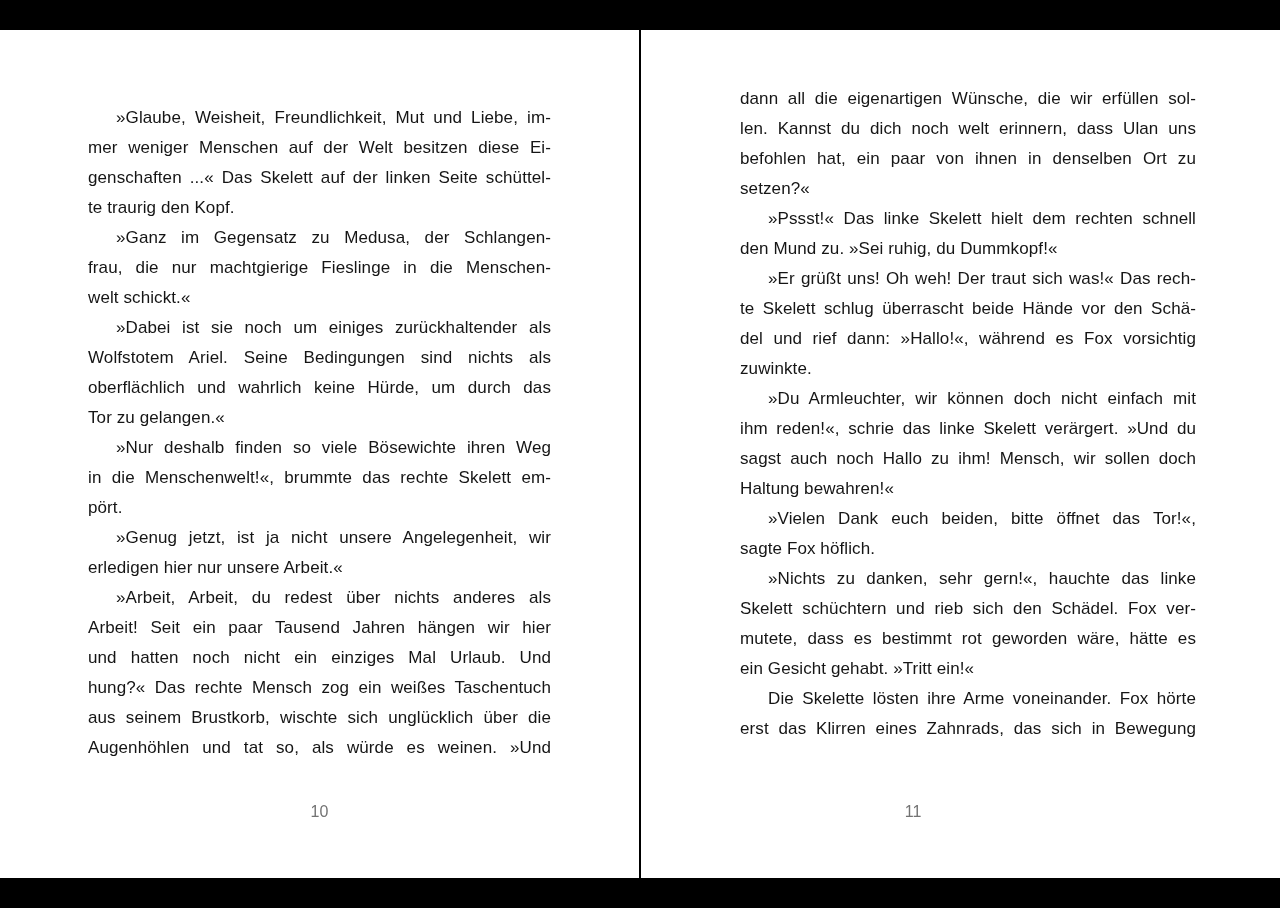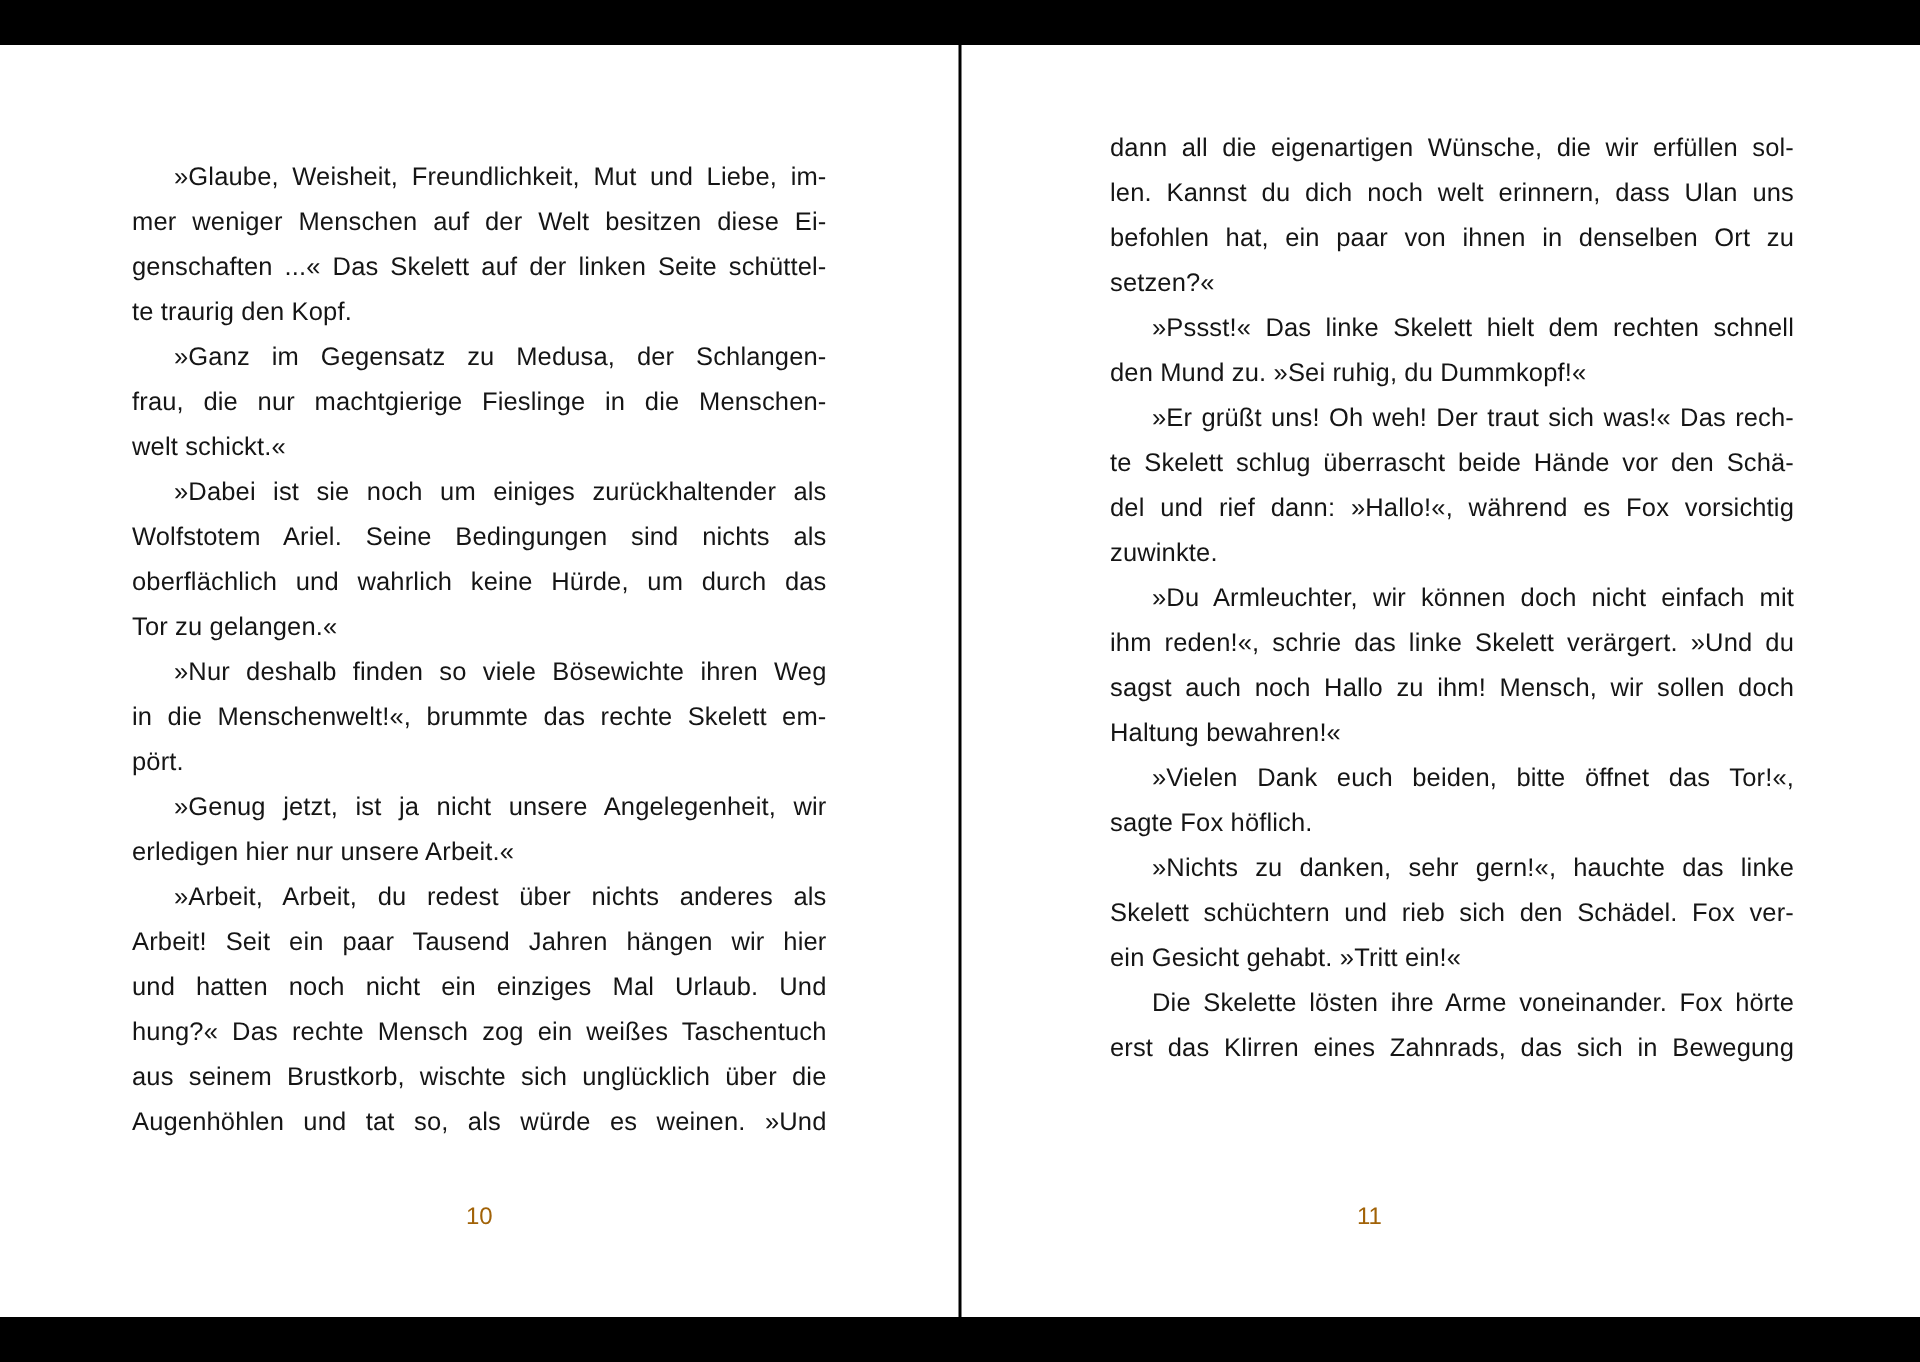--- a/index.html
+++ b/index.html
@@ -35,21 +35,21 @@
     text-align-last: justify;
   }
   .line.last { text-align-last: left; }
   .para.indent .line:first-child { text-indent: 28px; }
 
   .page-number {
     position: absolute;
     top: 803px;
     text-align: center;
     font-size: 16px;
-    color: #a16207;
+    color: #737373;
   }
   .page-number.left  { left: 88px;  width: 463px; }
   .page-number.right { left: 685px; width: 456px; }
 </style>
 </head>
 <body>
 
 <div class="spread">
   <div class="bar top"></div>
 
@@ -116,20 +116,21 @@
         <span class="line">sagst auch noch Hallo zu ihm! Mensch, wir sollen doch</span>
         <span class="line last">Haltung bewahren!«</span>
       </p>
       <p class="para indent">
         <span class="line">»Vielen Dank euch beiden, bitte öffnet das Tor!«,</span>
         <span class="line last">sagte Fox höflich.</span>
       </p>
       <p class="para indent">
         <span class="line">»Nichts zu danken, sehr gern!«, hauchte das linke</span>
         <span class="line">Skelett schüchtern und rieb sich den Schädel. Fox ver-</span>
+        <span class="line">mutete, dass es bestimmt rot geworden wäre, hätte es</span>
         <span class="line last">ein Gesicht gehabt. »Tritt ein!«</span>
       </p>
       <p class="para indent">
         <span class="line">Die Skelette lösten ihre Arme voneinander. Fox hörte</span>
         <span class="line">erst das Klirren eines Zahnrads, das sich in Bewegung</span>
       </p>
     </div>
   <div class="page-number right">11</div>
 
   <div class="bar bottom"></div>

